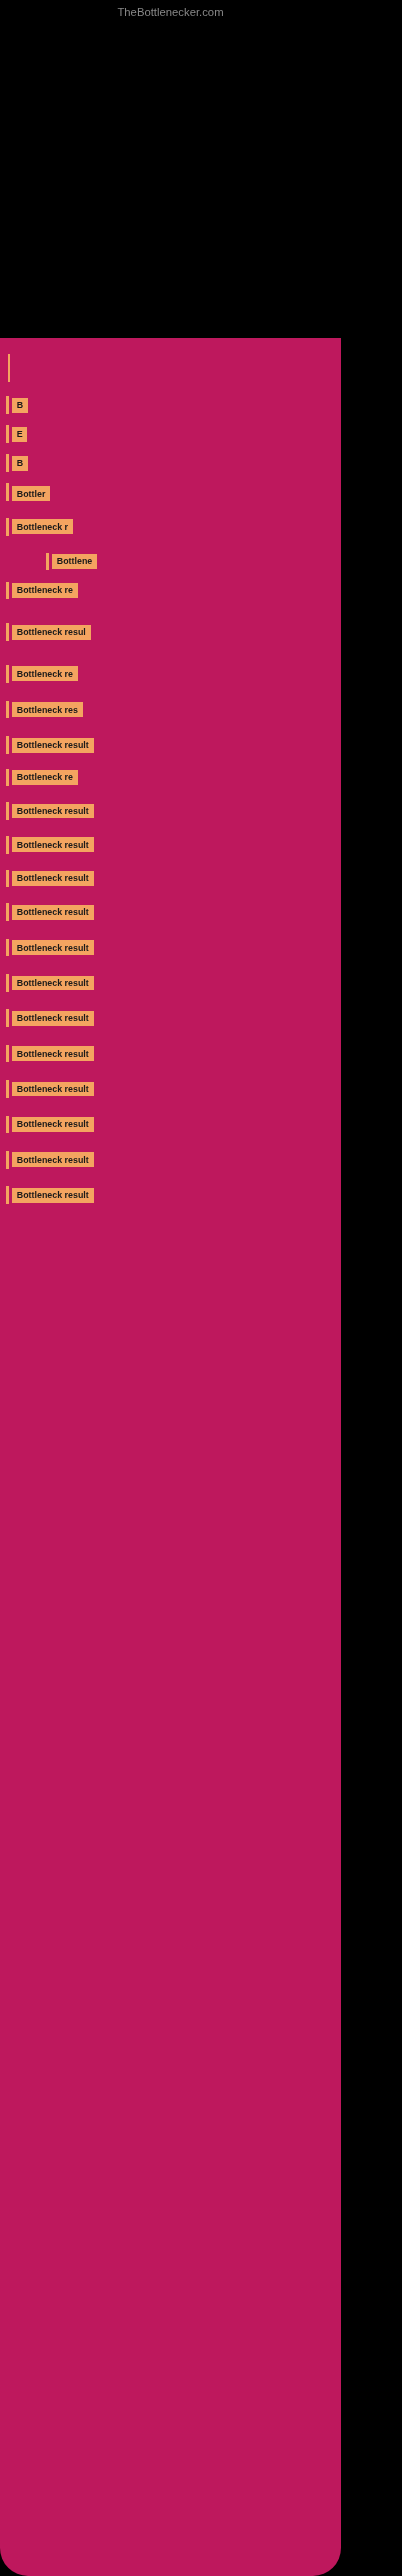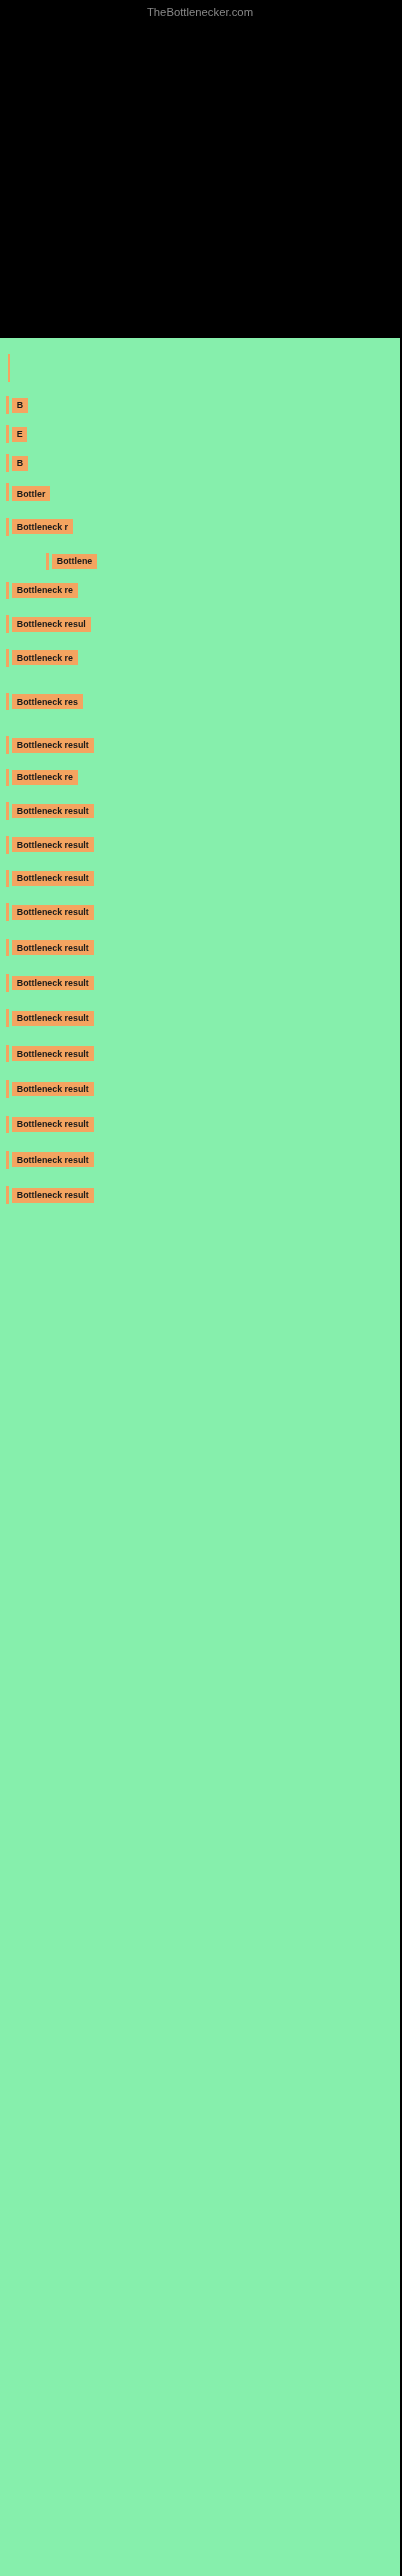--- a/index.html
+++ b/index.html
@@ -15,24 +15,25 @@
       position: relative;
     }
     .site-title {
       color: #888888;
       font-size: 11.3px;
       text-align: center;
       padding-top: 6.4px;
       padding-bottom: 6.4px;
     }
     .page-wrapper {
-      width: 400px;
+      width: 341px;
       min-height: 2576px;
-      background: #86efac;
+      background: #be185d;
       position: relative;
+      border-radius: 28px;
     }
     .top-section {
       height: 338px;
       background: #000;
       position: relative;
     }
     .label-row {
       display: flex;
       align-items: center;
       margin: 6.4px 0;
@@ -89,31 +90,31 @@
     <div class="label-row" style="margin:11.3px 0;padding-left:40px;">
       <div style="width:2.4px; height:17.7px; background:#f4a460; margin-right:3.2px; flex-shrink:0;"></div>
       <span class="label-text">Bottlene</span>
     </div>
 
     <div class="label-row" style="margin:11.3px 0;">
       <div style="width:2.4px; height:17.7px; background:#f4a460; margin-right:3.2px; flex-shrink:0;"></div>
       <span class="label-text">Bottleneck re</span>
     </div>
 
-    <div class="label-row" style="margin:16px 0;">
+    <div class="label-row" style="margin:24px 0;">
       <div style="width:2.4px; height:17.7px; background:#f4a460; margin-right:3.2px; flex-shrink:0;"></div>
       <span class="label-text">Bottleneck resul</span>
     </div>
 
     <div class="label-row" style="margin:14.5px 0;">
       <div style="width:2.4px; height:17.7px; background:#f4a460; margin-right:3.2px; flex-shrink:0;"></div>
       <span class="label-text">Bottleneck re</span>
     </div>
 
-    <div class="label-row" style="margin:26px 0;">
+    <div class="label-row" style="margin:18px 0;">
       <div style="width:2.4px; height:17.7px; background:#f4a460; margin-right:3.2px; flex-shrink:0;"></div>
       <span class="label-text">Bottleneck res</span>
     </div>
 
 
     <div class="label-row" style="margin:14.5px 0;">
       <div style="width:2.4px; height:17.7px; background:#f4a460; margin-right:3.2px; flex-shrink:0;"></div>
       <span class="label-text">Bottleneck result</span>
     </div>
 

